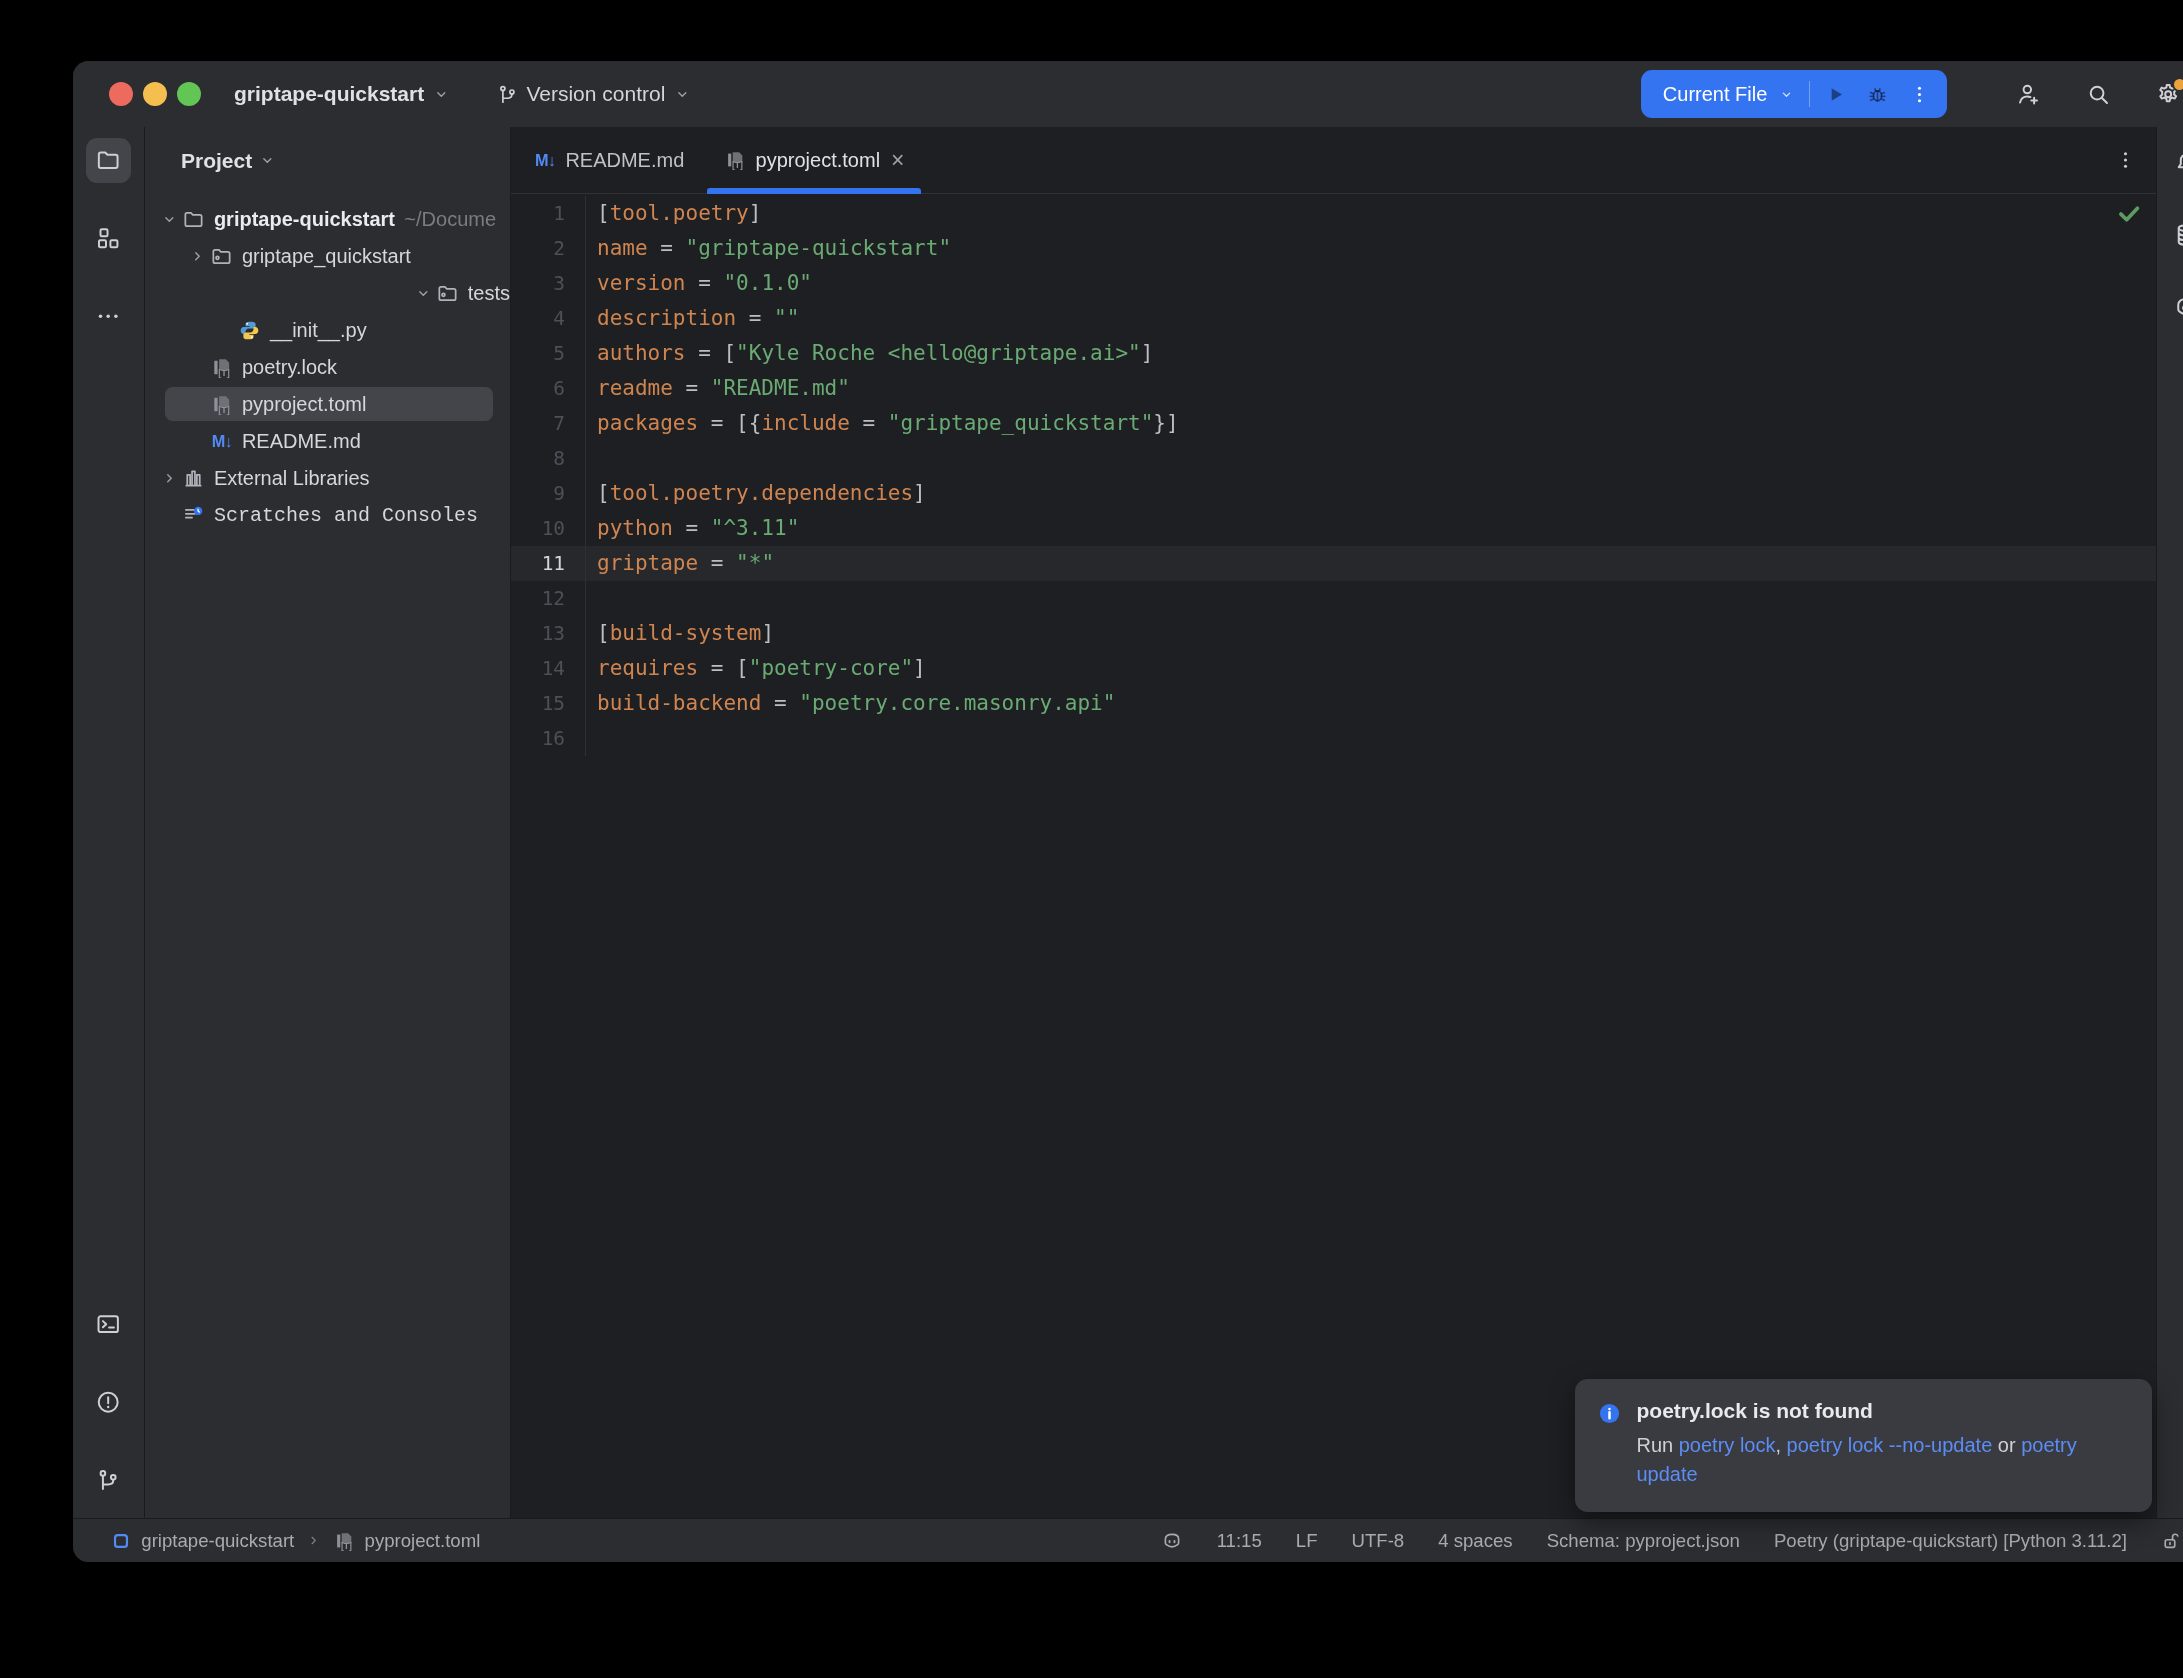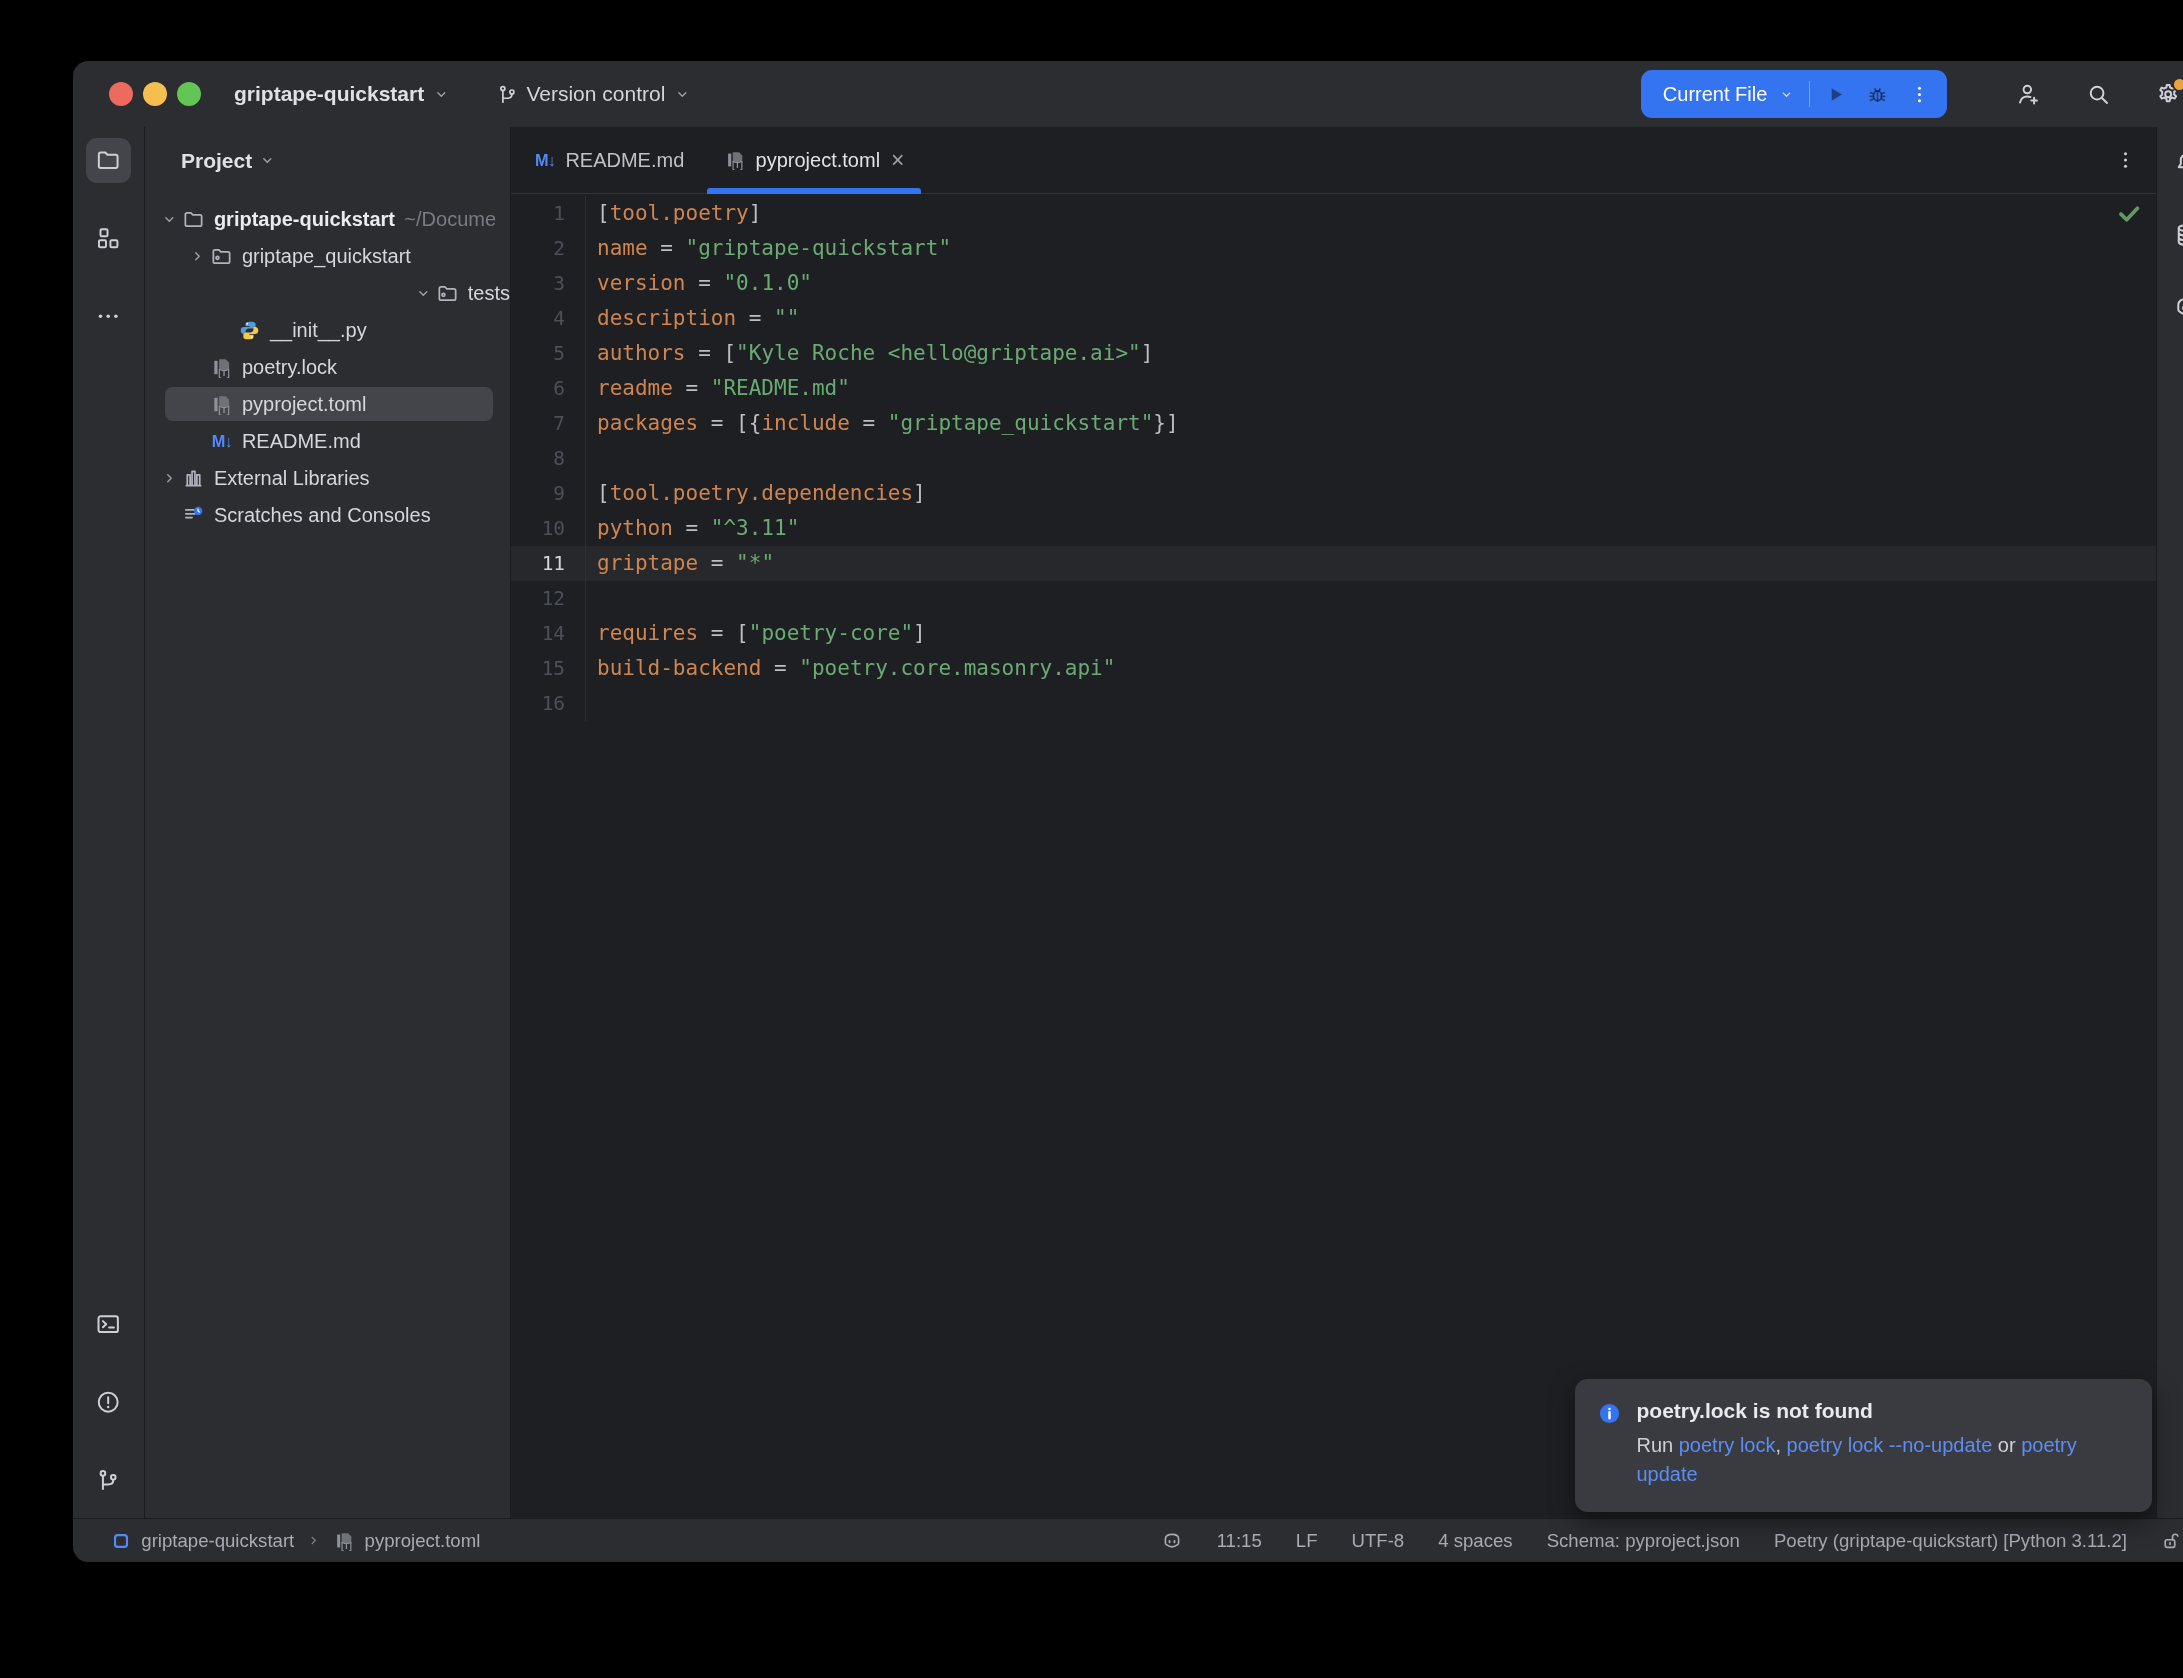--- a/index.html
+++ b/index.html
@@ -344,21 +344,21 @@
                 <path d="M10 7.5L14.5 12 10 16.5"></path>
               </svg>
             </span>
             <span class="icon tree-icon">
               <svg viewBox="0 0 24 24" fill="none" stroke="currentColor" stroke-width="1.8" stroke-linecap="round" stroke-linejoin="round">
                 <path d="M4.5 19.5h15M5.5 19.5V8.2h3v11.3M10.5 19.5V4.5h3v15M15.5 19.5V8.2h3v11.3"></path>
               </svg>
             </span>
             <span class="tree-label">External Libraries</span>
           </div>
-          <div class="tree-row" style="padding-left: 11px;">
+          <div class="tree-row" style="padding-left: 11px; font-family: Liberation Mono, monospace;">
             <span class="chevron-slot"></span>
             <span class="icon tree-icon">
               <svg viewBox="0 0 24 24" fill="none" stroke="currentColor" stroke-width="1.8" stroke-linecap="round" stroke-linejoin="round">
                 <path d="M4 6.2h9.5M4 10.2h9.5M4 14.2h6.5"></path>
                 <circle cx="16.8" cy="7.2" r="4.4" fill="#3574F0" stroke="none"></circle>
                 <path d="M16.8 5.4v1.8l1.3 1.1" stroke="#fff" stroke-width="1.4"></path>
               </svg>
             </span>
             <span class="tree-label">Scratches and Consoles</span>
           </div>
@@ -438,20 +438,24 @@
             </div>
             <div class="code-line current">
               <span class="gutter">11</span>
               <span class="code-text"><span class="tok-k">griptape</span><span class="tok-p"> = </span><span class="tok-s">"*"</span></span>
             </div>
             <div class="code-line">
               <span class="gutter">12</span>
               <span class="code-text"></span>
             </div>
             <div class="code-line">
+              <span class="gutter">13</span>
+              <span class="code-text"><span class="tok-p">[</span><span class="tok-k">build-system</span><span class="tok-p">]</span></span>
+            </div>
+            <div class="code-line">
               <span class="gutter">14</span>
               <span class="code-text"><span class="tok-k">requires</span><span class="tok-p"> = [</span><span class="tok-s">"poetry-core"</span><span class="tok-p">]</span></span>
             </div>
             <div class="code-line">
               <span class="gutter">15</span>
               <span class="code-text"><span class="tok-k">build-backend</span><span class="tok-p"> = </span><span class="tok-s">"poetry.core.masonry.api"</span></span>
             </div>
             <div class="code-line">
               <span class="gutter">16</span>
               <span class="code-text"></span>

